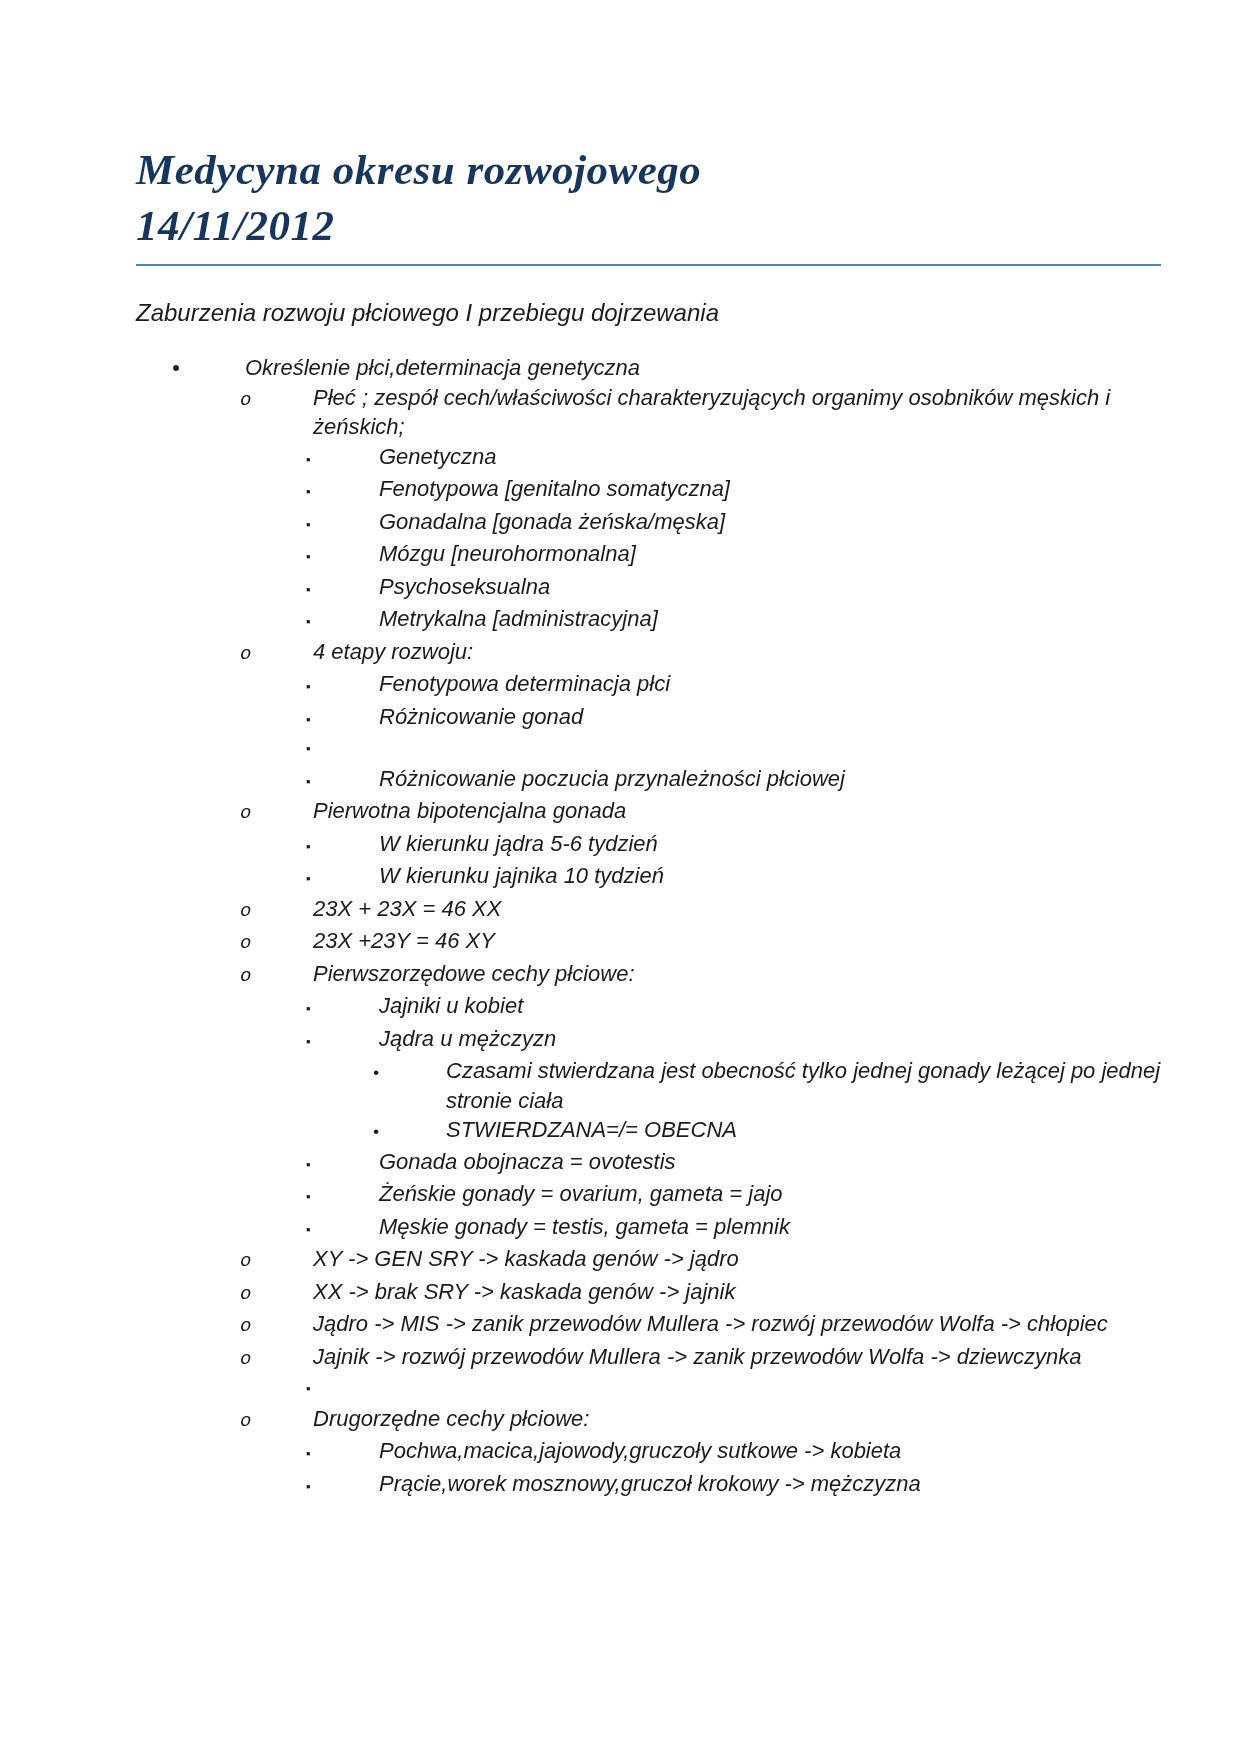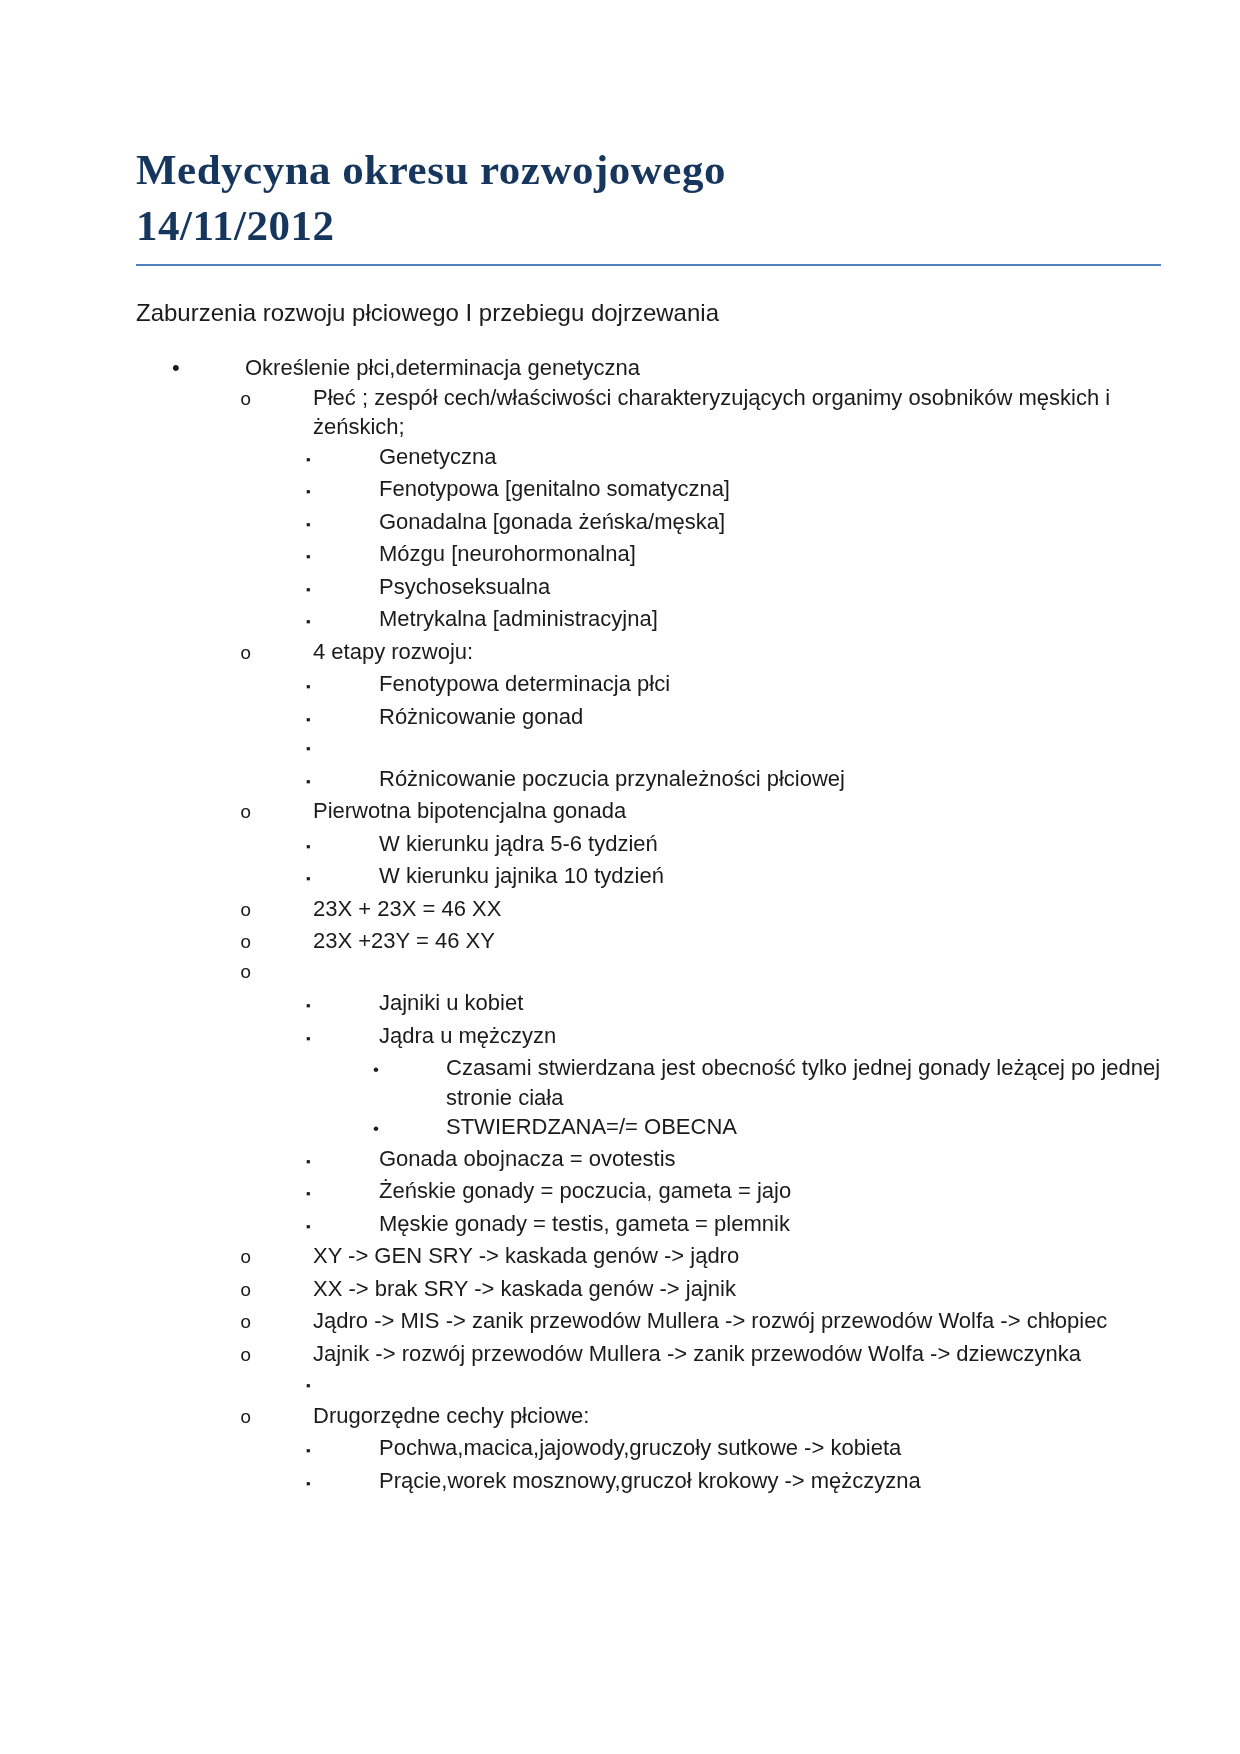--- a/index.html
+++ b/index.html
@@ -13,20 +13,21 @@
     font-family: "Liberation Sans", "DejaVu Sans", sans-serif;
     color: #1b1b1b;
     overflow: hidden;
   }
   .page {
     box-sizing: border-box;
     width: 1240px;
     height: 1754px;
     padding: 142px 79px 40px 136px;
     background: #ffffff;
+    font-style: italic;
   }
   .title-block {
     border-bottom: 2px solid #4f81bd;
     padding-bottom: 10px;
     margin: 0 0 32px 0;
   }
   h1.doc-title {
     margin: 0;
     font-family: "Liberation Serif", "DejaVu Serif", serif;
     font-weight: bold;
@@ -149,20 +150,21 @@
       <div class="item level-2">
         <span class="marker marker-2">o</span>
         <span class="text">23X + 23X = 46 XX</span>
       </div>
       <div class="item level-2">
         <span class="marker marker-2">o</span>
         <span class="text">23X +23Y = 46 XY</span>
       </div>
       <div class="item level-2">
         <span class="marker marker-2">o</span>
+        <span class="text">Pierwszorzędowe cechy płciowe:</span>
       </div>
       <div class="item level-3">
         <span class="marker marker-3">▪</span>
         <span class="text">Jajniki u kobiet</span>
       </div>
       <div class="item level-3">
         <span class="marker marker-3">▪</span>
         <span class="text">Jądra u mężczyzn</span>
       </div>
       <div class="item level-4">
@@ -172,21 +174,21 @@
       <div class="item level-4">
         <span class="marker marker-4">•</span>
         <span class="text">STWIERDZANA=/= OBECNA</span>
       </div>
       <div class="item level-3">
         <span class="marker marker-3">▪</span>
         <span class="text">Gonada obojnacza = ovotestis</span>
       </div>
       <div class="item level-3">
         <span class="marker marker-3">▪</span>
-        <span class="text">Żeńskie gonady = poczucia, gameta = jajo</span>
+        <span class="text">Żeńskie gonady = ovarium, gameta = jajo</span>
       </div>
       <div class="item level-3">
         <span class="marker marker-3">▪</span>
         <span class="text">Męskie gonady = testis, gameta = plemnik</span>
       </div>
       <div class="item level-2">
         <span class="marker marker-2">o</span>
         <span class="text">XY -&gt; GEN SRY -&gt; kaskada genów -&gt; jądro</span>
       </div>
       <div class="item level-2">

